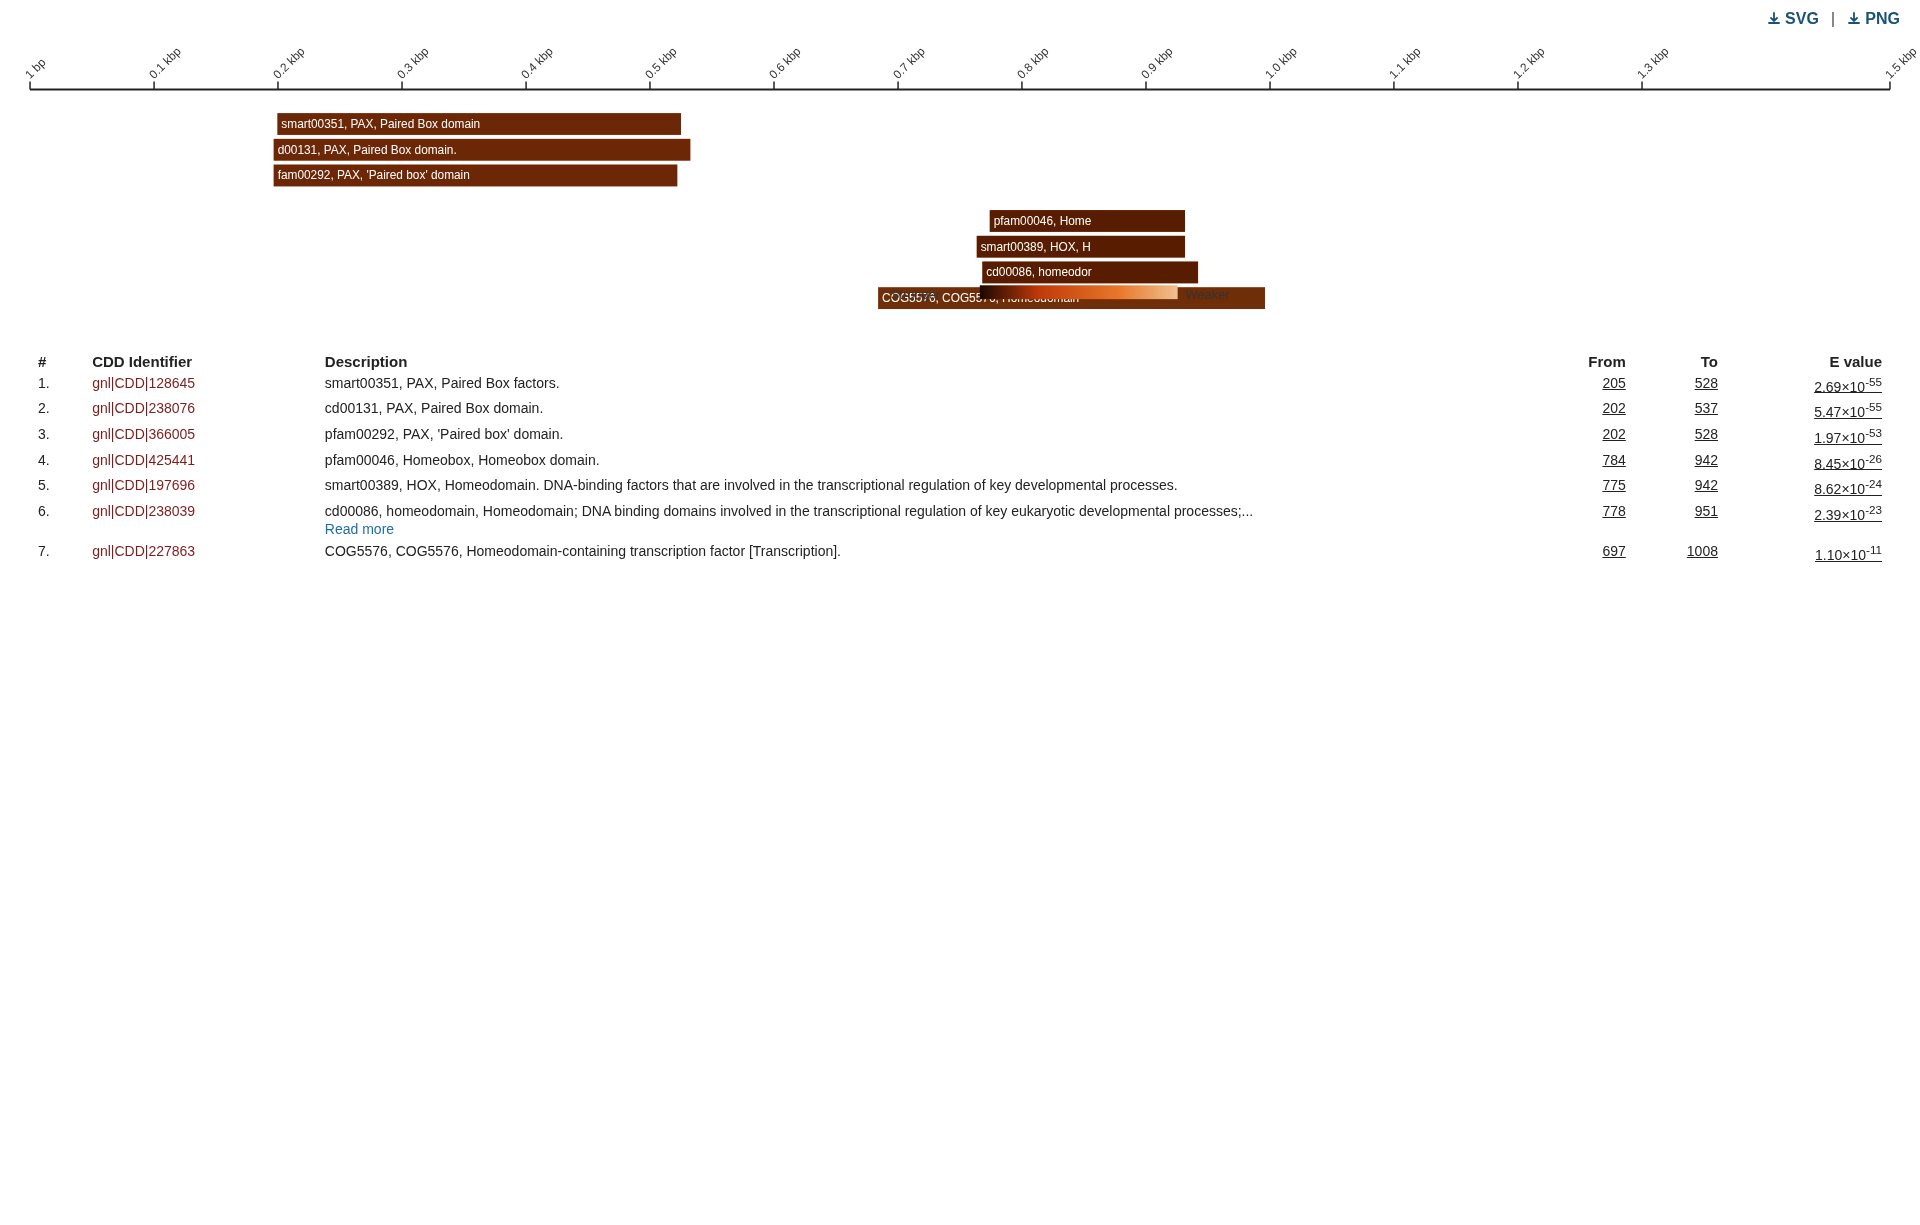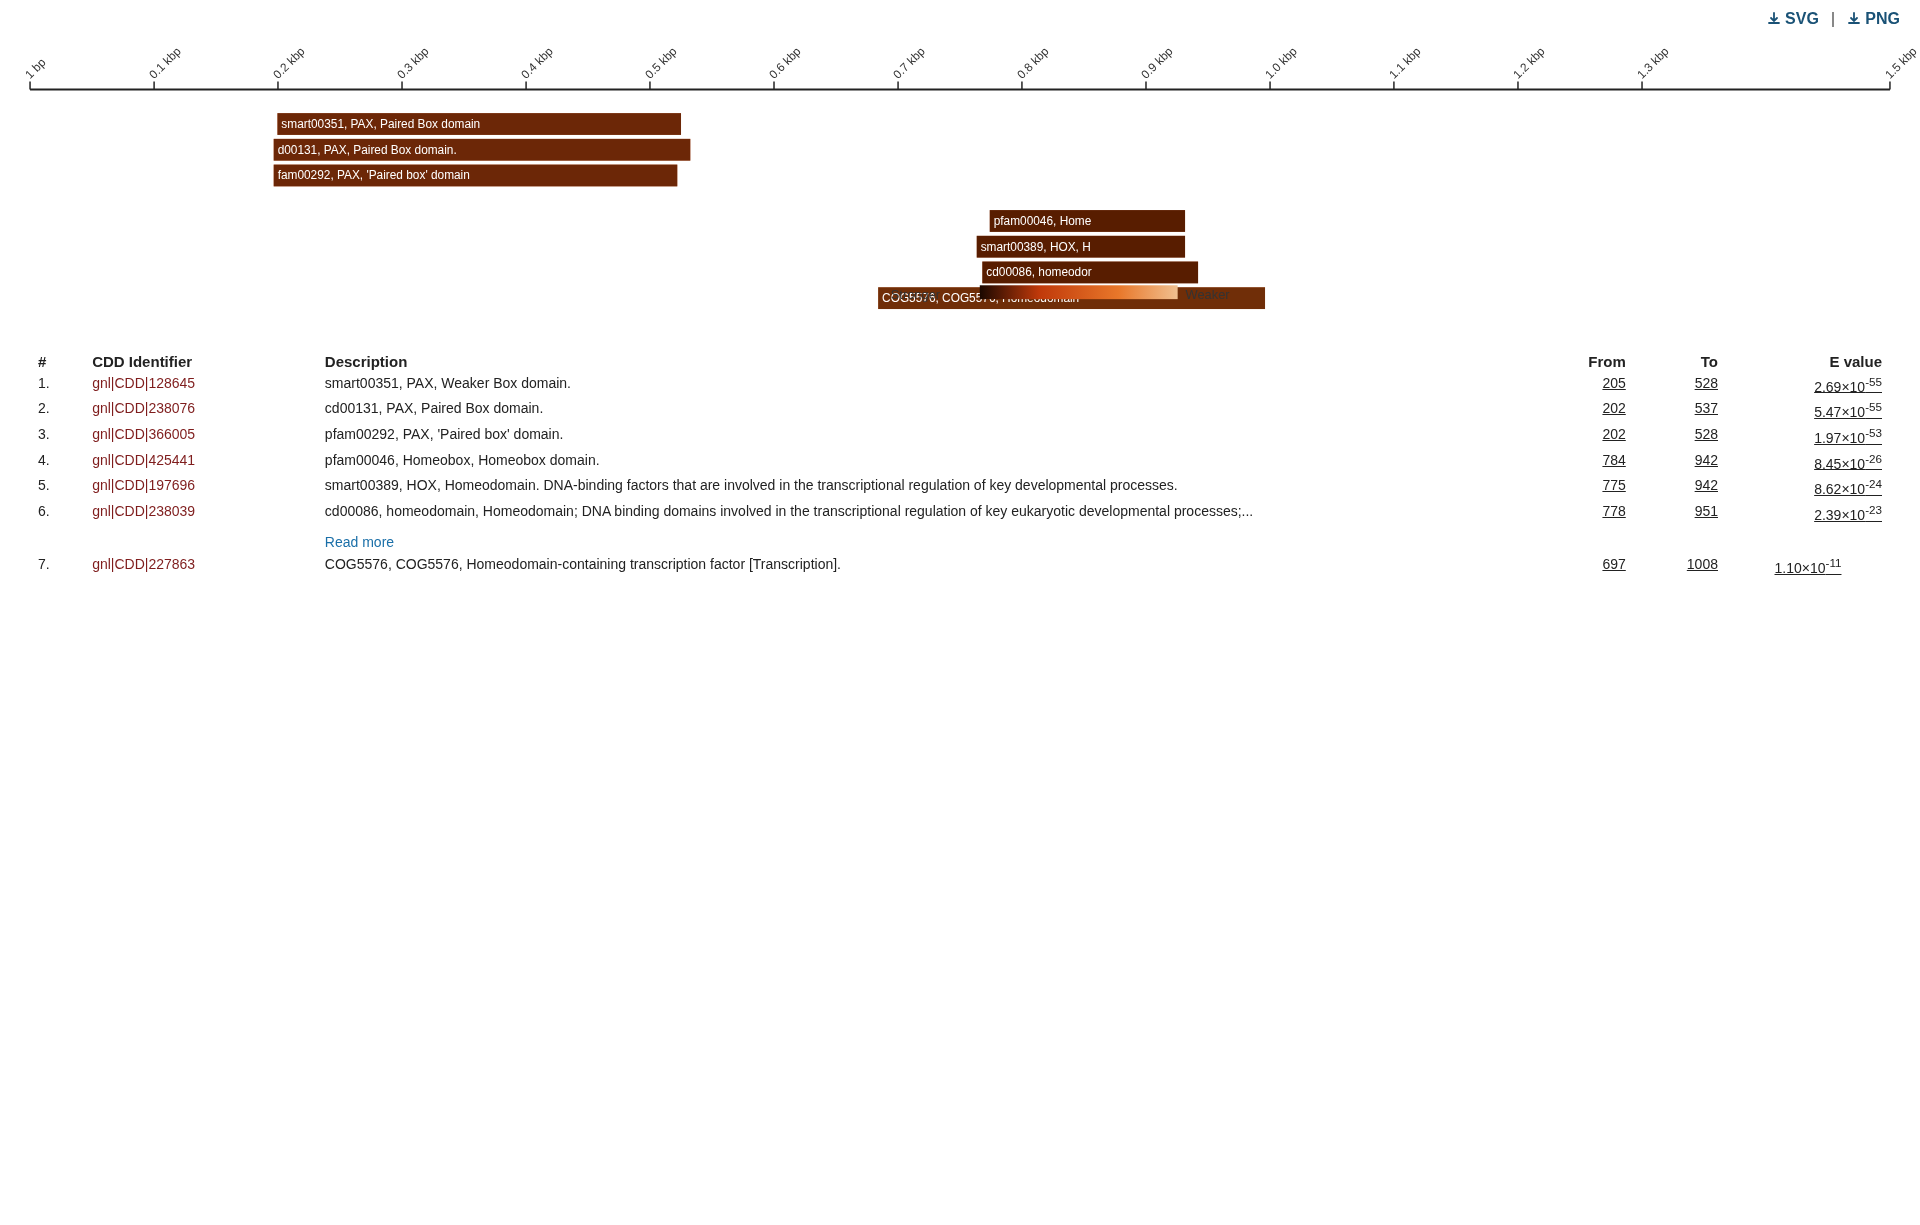--- a/index.html
+++ b/index.html
@@ -66,21 +66,21 @@
       text-decoration: none;
       font-size: 14px;
       white-space: nowrap;
     }
     .read-more {
       color: #1a6fa8;
       cursor: pointer;
       font-size: 14px;
       text-decoration: none;
       display: block;
-      margin-top: 15px;
+      margin-top: 2px;
     }
     .row-num {
       color: #222;
       vertical-align: top;
       padding-top: 3px;
       font-size: 14px;
       white-space: nowrap;
     }
     .header-row th {
       padding-top: 2px;
@@ -219,21 +219,21 @@
         <th>Description</th>
         <th class="numeric">From</th>
         <th class="numeric">To</th>
         <th class="numeric">E value</th>
       </tr>
     </thead>
     <tbody id="table-body">
         <tr>
           <td class="row-num">1.</td>
           <td><a href="#" class="cdd-link">gnl|CDD|128645</a></td>
-          <td style="max-width: 620px; font-size: 14px;"><span>smart00351, PAX, Weaker Box domain.</span></td>
+          <td style="max-width: 620px; font-size: 14px;"><span>smart00351, PAX, Paired Box factors.</span></td>
           <td class="num">205</td>
           <td class="num">528</td>
           <td class="num" style="white-space: nowrap;">2.69×10<sup>-55</sup></td>
         </tr>
         <tr>
           <td class="row-num">2.</td>
           <td><a href="#" class="cdd-link">gnl|CDD|238076</a></td>
           <td style="max-width: 620px; font-size: 14px;"><span>cd00131, PAX, Paired Box domain.</span></td>
           <td class="num">202</td>
           <td class="num">537</td>
@@ -270,17 +270,17 @@
           <td class="num">778</td>
           <td class="num">951</td>
           <td class="num" style="white-space: nowrap;">2.39×10<sup>-23</sup></td>
         </tr>
         <tr>
           <td class="row-num">7.</td>
           <td><a href="#" class="cdd-link">gnl|CDD|227863</a></td>
           <td style="max-width: 620px; font-size: 14px;"><span>COG5576, COG5576, Homeodomain-containing transcription factor [Transcription].</span></td>
           <td class="num">697</td>
           <td class="num">1008</td>
-          <td class="num" style="white-space: nowrap; text-align: center;">1.10×10<sup>-11</sup></td>
+          <td class="num" style="white-space: nowrap;">1.10×10<sup>-11</sup></td>
         </tr>
       </tbody>
   </table>
 </div>
 
 </body></html>

